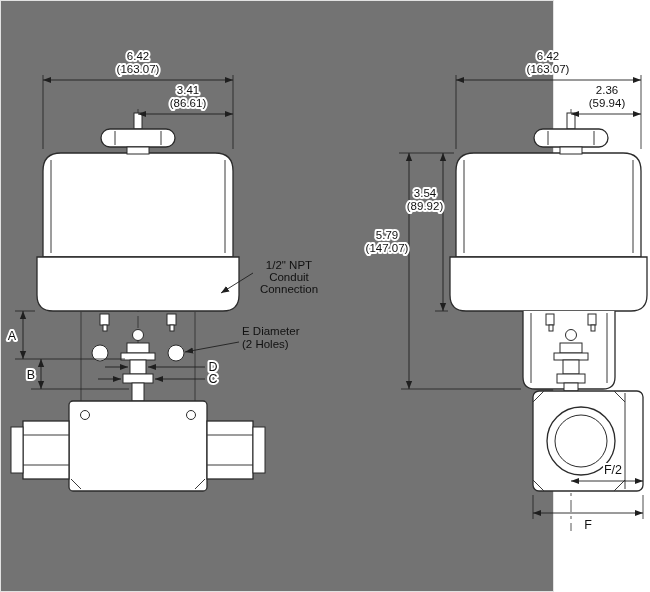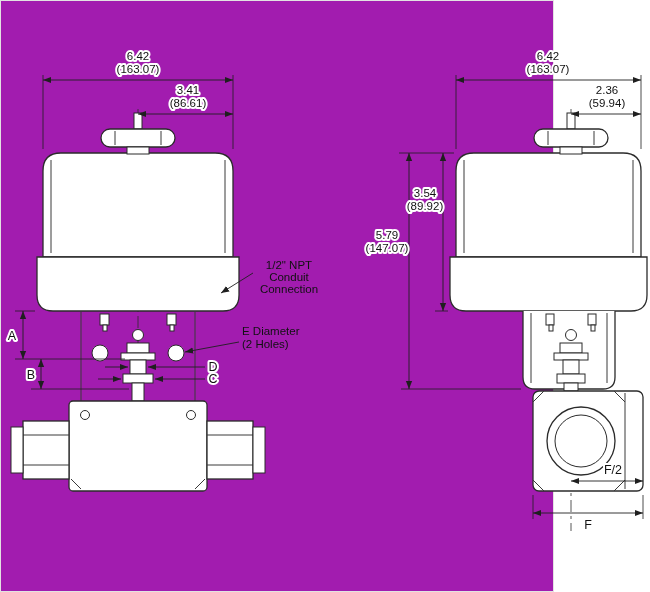--- a/index.html
+++ b/index.html
@@ -1,16 +1,16 @@
 <!DOCTYPE html>
 <html><head>
 <meta charset="utf-8">
 <style>
   html,body{margin:0;padding:0;background:#fff;}
-  .page{width:554px;height:592px;position:relative;background:#a21caf;border:1px solid #e2e2e2;box-sizing:border-box;font-family:"Liberation Sans",sans-serif;}
+  .page{width:554px;height:592px;position:relative;background:#737373;border:1px solid #e2e2e2;box-sizing:border-box;font-family:"Liberation Sans",sans-serif;}
   svg{display:block;}
   .outline{fill:#fff;stroke:#2b2b2b;stroke-width:1.3;}
   .outline-thin{fill:#fff;stroke:#2b2b2b;stroke-width:1;}
   .detail{fill:none;stroke:#3a3a3a;stroke-width:1;}
   .dim{stroke:#1f1f1f;stroke-width:0.9;fill:none;}
   .ext{stroke:#1f1f1f;stroke-width:0.8;fill:none;}
   .cl{stroke:#2b2b2b;stroke-width:0.8;fill:none;stroke-dasharray:12 4 3 4;}
   text{font-family:"Liberation Sans",sans-serif;font-size:11.5px;fill:#111;}
   text.lbl{font-size:12.5px;}
   .mid{text-anchor:middle;}

